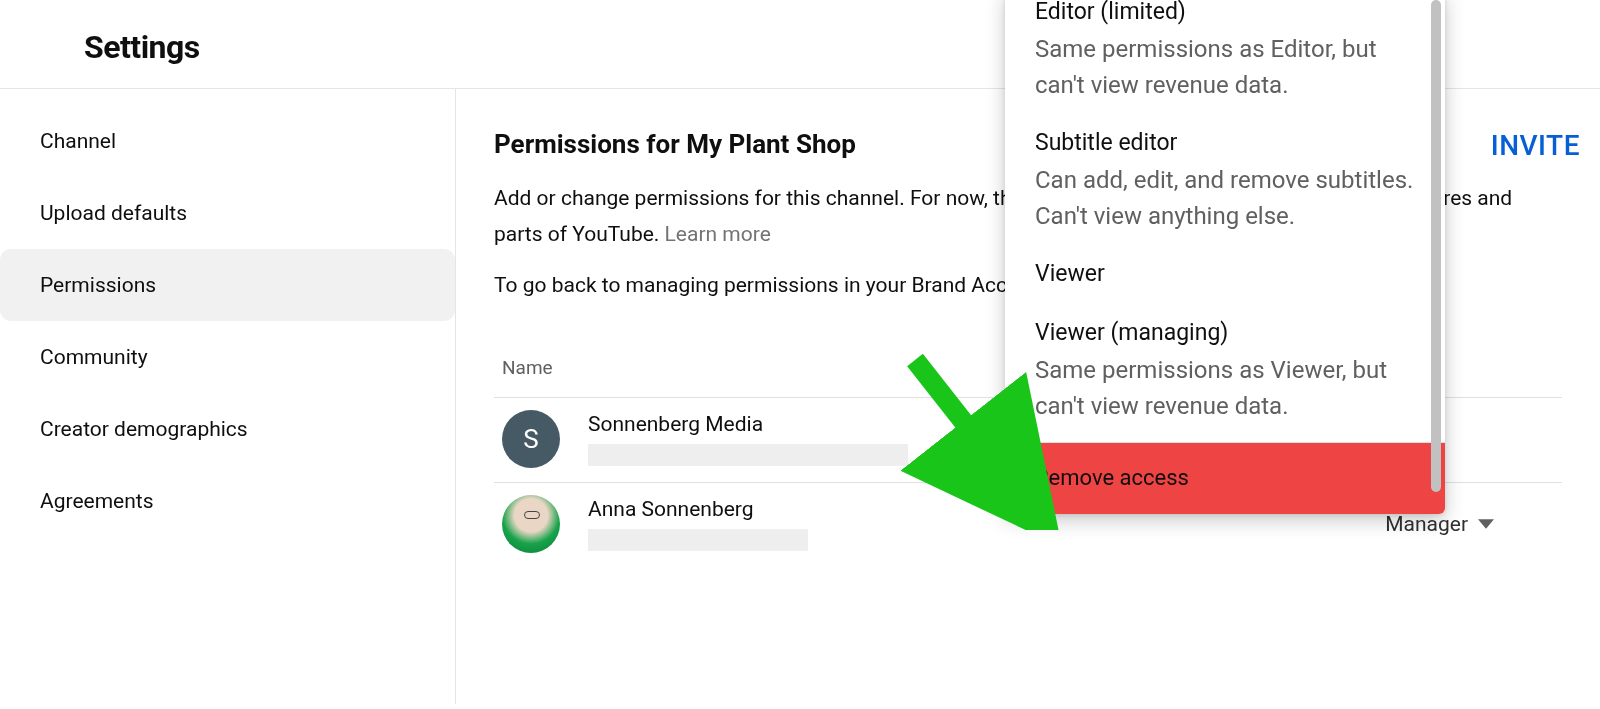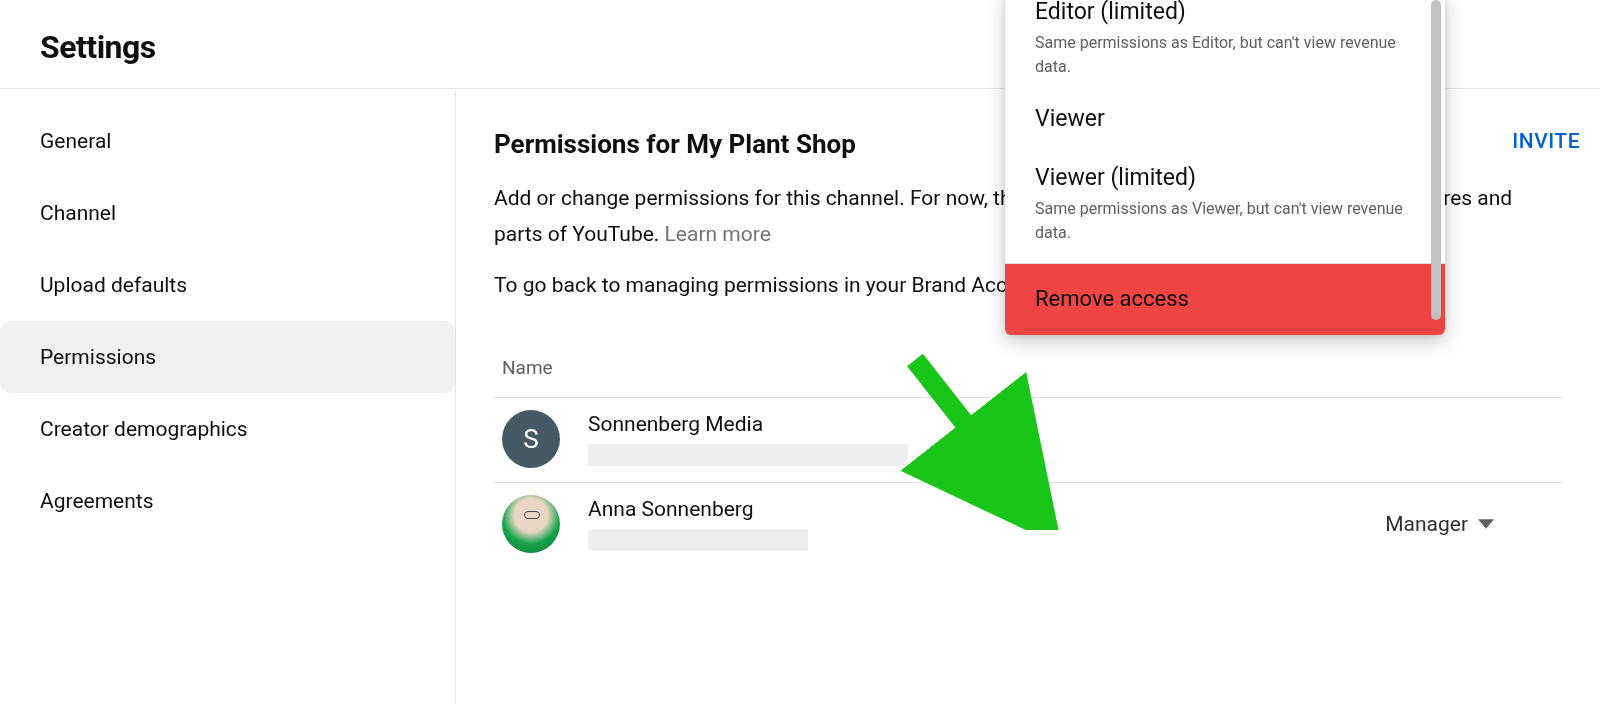--- a/index.html
+++ b/index.html
@@ -13,20 +13,21 @@
     position: relative;
   }
   .header {
     padding: 28px 40px 22px 40px;
     border-bottom: 1px solid #e5e5e5;
   }
   .header h1 {
     font-size: 32px;
     font-weight: 700;
     letter-spacing: -0.5px;
+    margin-left: 44px;
   }
   .content {
     display: flex;
     height: calc(100% - 94px);
   }
   .sidebar {
     width: 456px;
     border-right: 1px solid #e5e5e5;
     padding-top: 16px;
   }
@@ -126,21 +127,21 @@
     padding-right: 60px;
   }
   .role-col svg { fill: #606060; }
 
   
   .invite-btn {
     position: absolute;
     top: 40px;
     right: 20px;
     color: #065fd4;
-    font-size: 21px;
+    font-size: 28px;
     font-weight: 500;
     letter-spacing: 0.5px;
   }
 
   
   .dropdown {
     position: absolute;
     top: -10px;
     left: 1005px;
     width: 440px;
@@ -156,21 +157,21 @@
   }
   .dd-item {
     padding: 8px 30px 18px 30px;
   }
   .dd-item .dd-title {
     font-size: 23px;
     color: #0f0f0f;
     margin-bottom: 6px;
   }
   .dd-item .dd-desc {
-    font-size: 16px;
+    font-size: 24px;
     color: #606060;
     line-height: 1.5;
   }
   .dd-divider {
     height: 1px;
     background: #e0e0e0;
   }
   .dd-remove {
     padding: 22px 30px 24px 30px;
     font-size: 22px;
@@ -206,24 +207,24 @@
 </head>
 <body>
 
 <div class="header">
   <h1>Settings</h1>
 </div>
 
 <div class="content">
 
   <nav class="sidebar">
-    <div class="sidebar-item">General</div>
     <div class="sidebar-item">Channel</div>
     <div class="sidebar-item">Upload defaults</div>
     <div class="sidebar-item active">Permissions</div>
+    <div class="sidebar-item">Community</div>
     <div class="sidebar-item">Creator demographics</div>
     <div class="sidebar-item">Agreements</div>
   </nav>
 
   <main class="main">
 
     <div class="invite-btn">INVITE</div>
 
     <h2 class="main-title">Permissions for My Plant Shop</h2>
 
@@ -261,24 +262,28 @@
   </main>
 </div>
 
 <div class="dropdown">
   <div class="dd-scroll">
     <div class="dd-item">
       <div class="dd-title">Editor (limited)</div>
       <div class="dd-desc">Same permissions as Editor, but can't view revenue data.</div>
     </div>
     <div class="dd-item">
+      <div class="dd-title">Subtitle editor</div>
+      <div class="dd-desc">Can add, edit, and remove subtitles. Can't view anything else.</div>
+    </div>
+    <div class="dd-item">
       <div class="dd-title">Viewer</div>
     </div>
     <div class="dd-item">
-      <div class="dd-title">Viewer (limited)</div>
+      <div class="dd-title">Viewer (managing)</div>
       <div class="dd-desc">Same permissions as Viewer, but can't view revenue data.</div>
     </div>
     <div class="dd-divider"></div>
     <div class="dd-remove">Remove access</div>
   </div>
   <div class="scroll-track">
     <div class="scroll-thumb" style="top:4px; height:96%;"></div>
   </div>
 </div>
 

